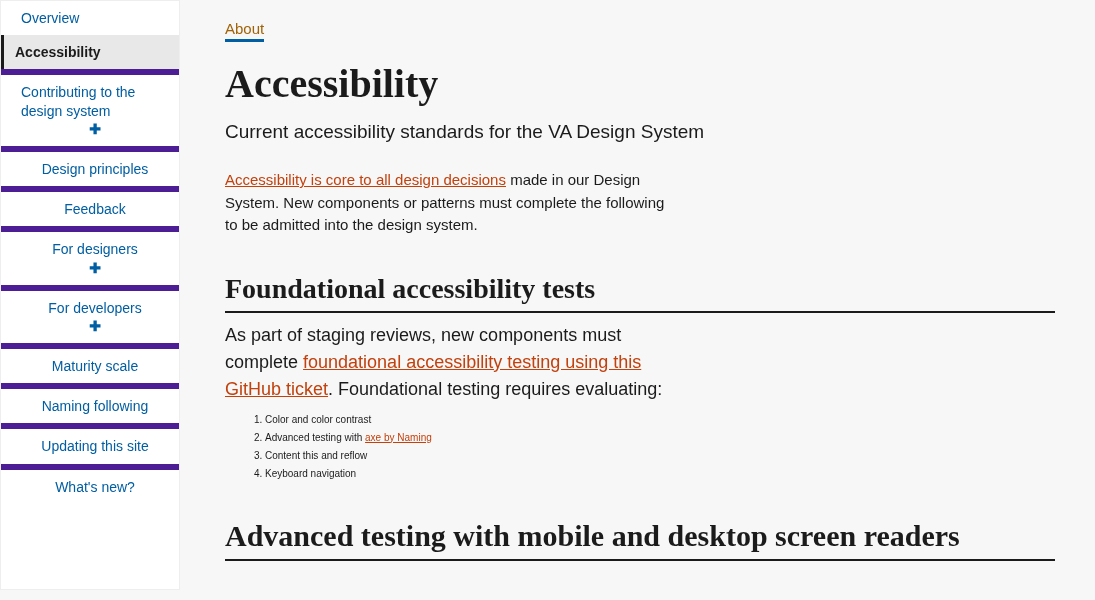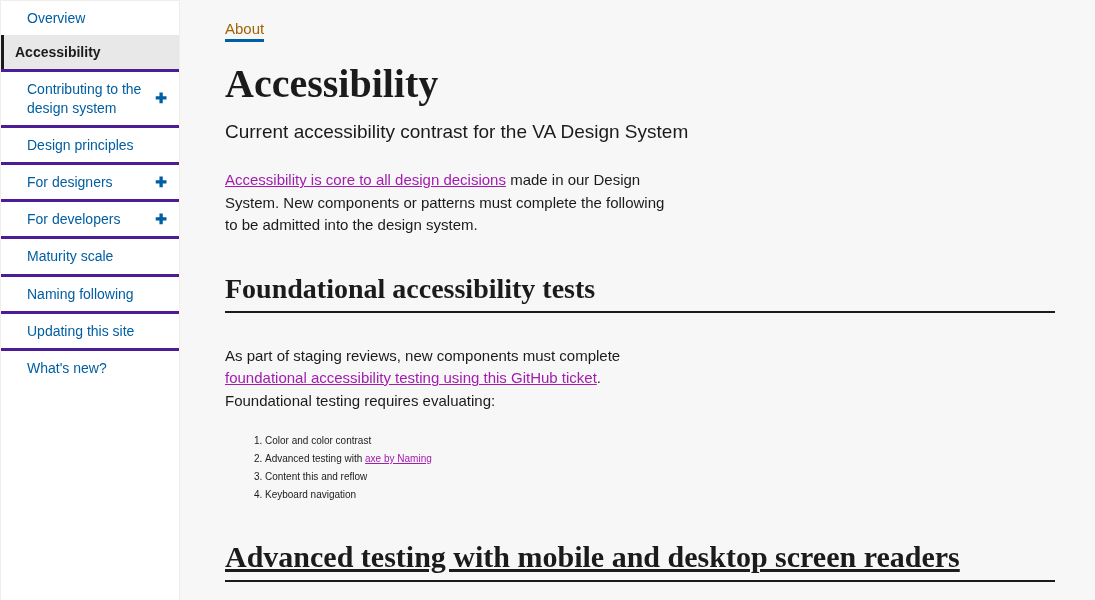--- a/index.html
+++ b/index.html
@@ -4,41 +4,41 @@
 <style>
   * { box-sizing: border-box; margin: 0; padding: 0; }
   body {
     font-family: "Source Sans Pro", -apple-system, "Segoe UI", Helvetica, Arial, sans-serif;
     font-size: 14px;
     color: #1b1b1b;
     background: #f7f7f7;
     display: flex;
     width: 1095px;
   }
-  a { color: #a21caf; text-decoration: underline; cursor: pointer; }
+  a { color: #c2410c; text-decoration: underline; cursor: pointer; }
   .sidebar {
     width: 180px;
     flex-shrink: 0;
     background: #fff;
     border: 1px solid #eee;
     margin: 0;
     padding: 0;
   }
   .sidebar ul { list-style: none; }
   .side-item {
     display: flex;
     align-items: center;
     justify-content: center;
-    padding: 8px 10px 8px 26px;
+    padding: 8px 10px 8px 20px;
     font-size: 14px;
     color: #005ea2;
     cursor: pointer;
     line-height: 1.3;
   }
-  .side-item.section-head { border-top: 3px solid #4c1d95; }
+  .side-item.section-head { border-top: 6px solid #4c1d95; flex-direction: column; }
   .side-item.active {
     background: #e8e8e8;
     color: #1b1b1b;
     font-weight: 700;
     border-left: 3px solid #1b1b1b;
     padding-left: 11px;
   }
   .side-item .label { flex: 1; }
   .plus {
     color: #005ea2;
@@ -75,54 +75,57 @@
     max-width: 440px;
     line-height: 1.5;
     margin-bottom: 36px;
   }
   h2.section {
     font-family: Georgia, "Times New Roman", serif;
     font-weight: 700;
     font-size: 28px;
     border-bottom: 2px solid #1b1b1b;
     padding-bottom: 6px;
-    margin-bottom: 32px;
+    margin-bottom: 9px;
   }
   .body-text {
-    font-size: 15px;
+    font-size: 18px;
     max-width: 440px;
     line-height: 1.5;
-    margin-bottom: 20px;
+    margin-bottom: 8px;
   }
   ol.num {
     list-style: decimal;
     padding-left: 40px;
     font-size: 10px;
     line-height: 1.8;
     margin-bottom: 36px;
   }
-  h2.section.big { font-size: 30px; text-decoration: underline; }
+  h2.section.big { font-size: 30px; }
 </style>
 </head>
 <body>
 
 <nav class="sidebar">
   <ul>
     <li class="side-item">
       <span class="label">Overview</span>
     </li>
     <li class="side-item active">
       <span class="label">Accessibility</span>
     </li>
     <li class="side-item section-head">
       <span class="label">Contributing to the design system</span>
       <span class="plus">✚</span>
     </li>
     <li class="side-item section-head">
       <span class="label">Design principles</span>
+    </li>
+    <li class="side-item section-head">
+      <span class="label">Feedback</span>
     </li>
     <li class="side-item section-head">
       <span class="label">For designers</span>
       <span class="plus">✚</span>
     </li>
     <li class="side-item section-head">
       <span class="label">For developers</span>
       <span class="plus">✚</span>
     </li>
     <li class="side-item section-head">
@@ -138,21 +141,21 @@
       <span class="label">What's new?</span>
     </li>
   </ul>
 </nav>
 
 <main class="main">
   <span class="breadcrumb">About</span>
 
   <h1 class="page-title">Accessibility</h1>
 
-  <p class="subtitle">Current accessibility contrast for the VA Design System</p>
+  <p class="subtitle">Current accessibility standards for the VA Design System</p>
 
   <p class="intro">
     <a>Accessibility is core to all design decisions</a><span> made in our Design System. New components or patterns must complete the following to be admitted into the design system.</span>
   </p>
 
   <h2 class="section">Foundational accessibility tests</h2>
 
   <p class="body-text">
     <span>As part of staging reviews, new components must complete </span><a>foundational accessibility testing using this GitHub ticket</a><span>. Foundational testing requires evaluating:</span>
   </p>

